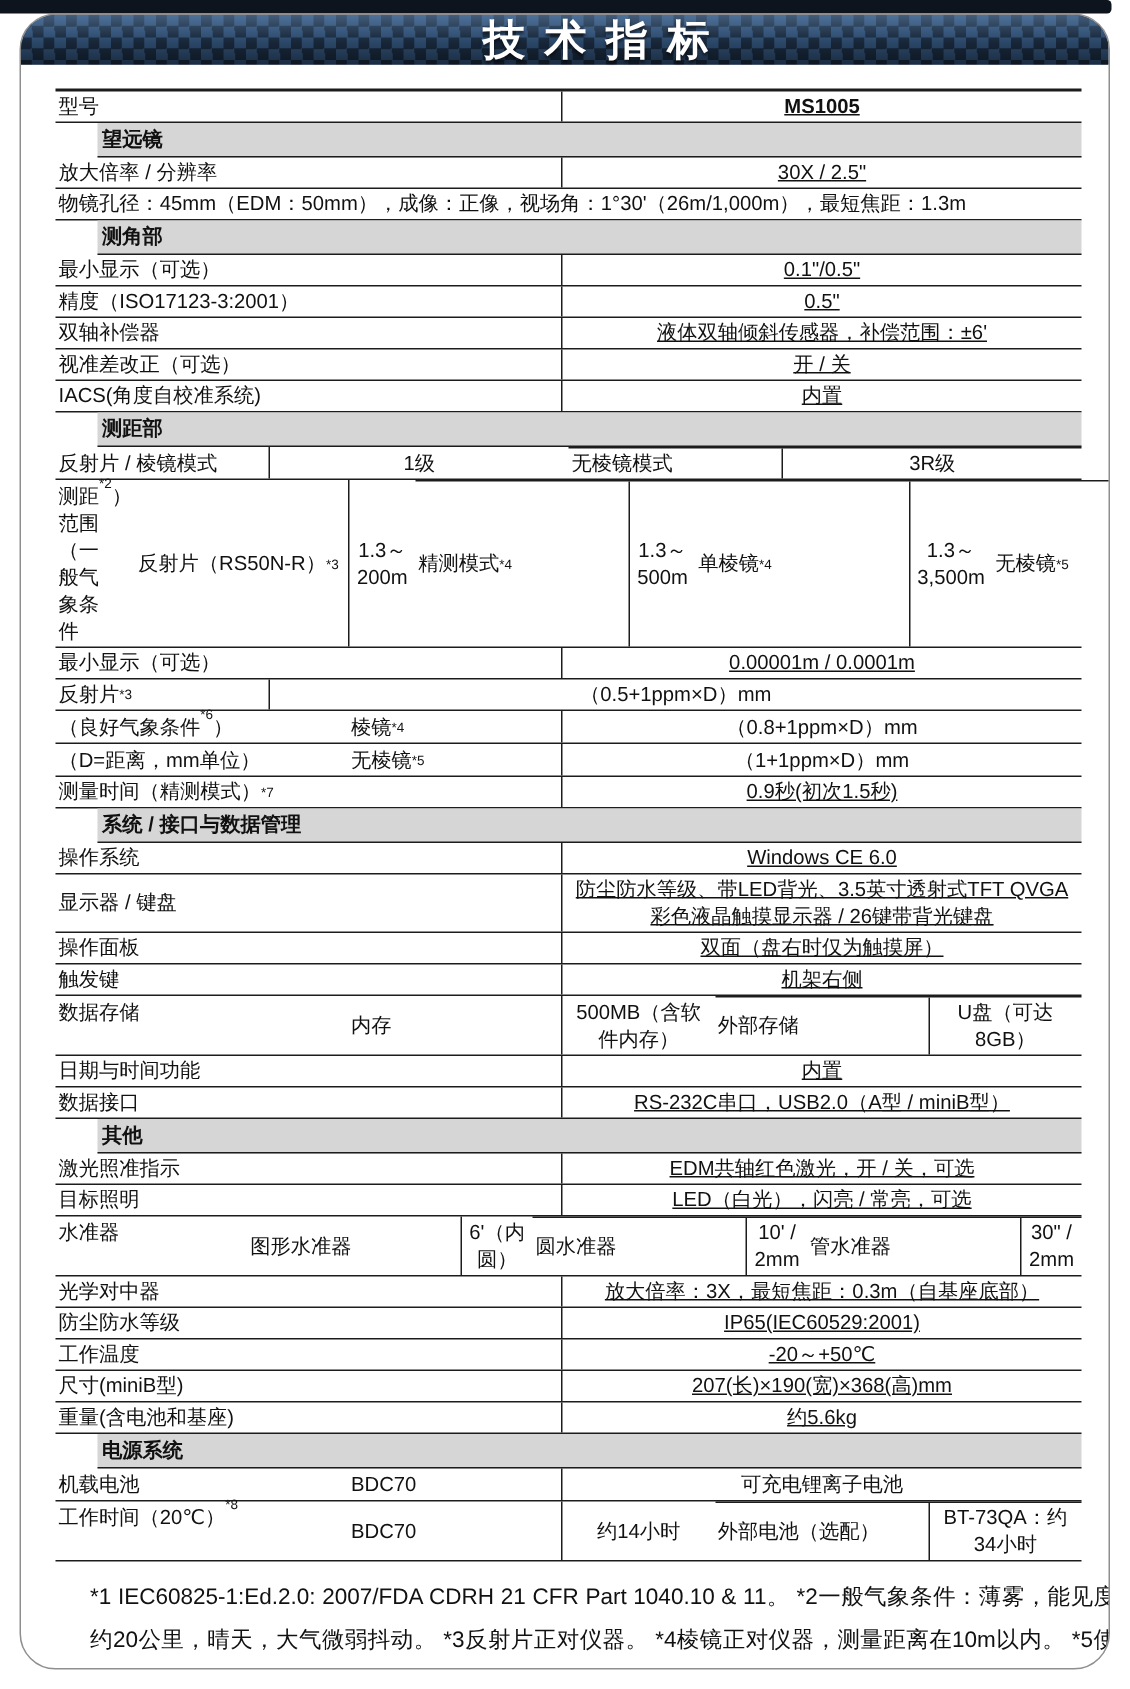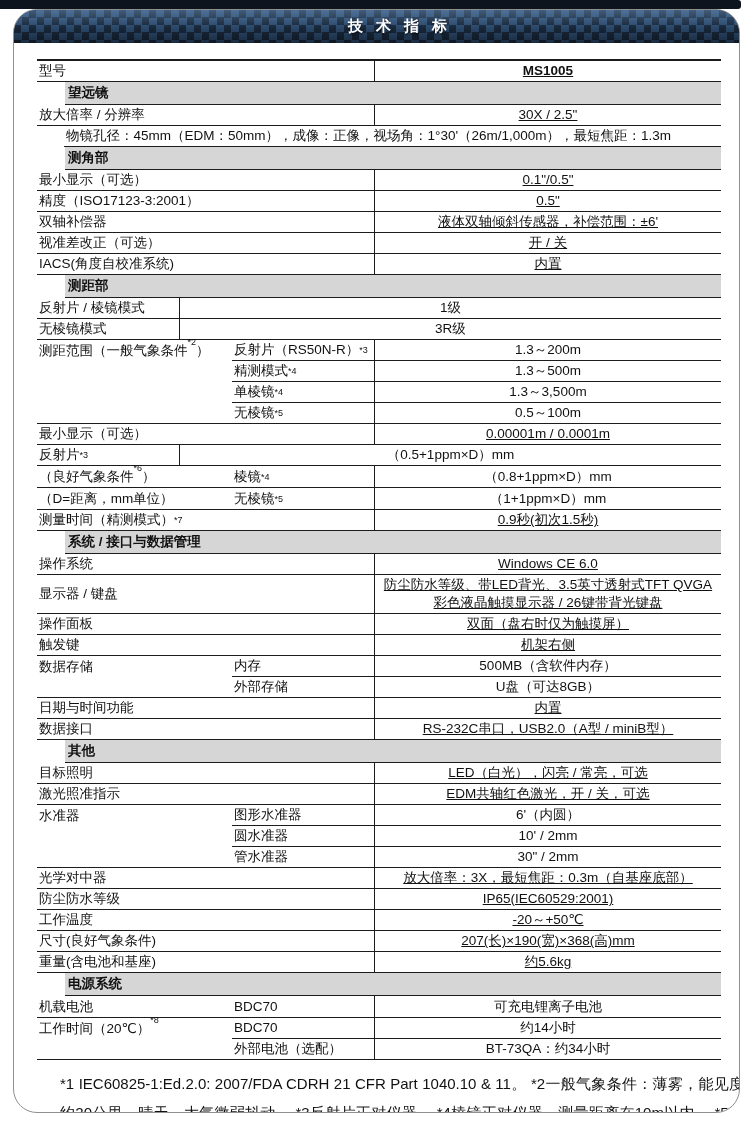--- a/index.html
+++ b/index.html
@@ -24,40 +24,40 @@
   .banner{
     height:33px; width:100%;
     background-color:#1b2c40;
     background-image:
       linear-gradient(180deg, rgba(130,170,215,.40) 0%, rgba(130,170,215,.10) 38%, rgba(0,0,0,.05) 55%, rgba(0,0,0,.42) 100%),
       conic-gradient(var(--band-light) 25%, var(--band-dark) 0 50%, var(--band-light) 0 75%, var(--band-dark) 0);
     background-size:100% 100%, 15px 15px;
     display:flex; align-items:center; justify-content:center;
   }
   .banner-title{
-    color:#ffffff; font-weight:bold; font-size:15px; letter-spacing:13px;
+    color:#ffffff; font-weight:bold; font-size:28px; letter-spacing:13px;
     text-indent:13px; text-shadow:0 2px 2px rgba(0,0,0,.55); white-space:nowrap;margin-left:42px;
   }
   .content{ padding:16px 0 0 23px; }
   .spec-table{ width:684px; border-top:2px solid var(--line); font-size:13.5px; line-height:18px; }
   .row{ display:flex; border-bottom:1.5px solid var(--line); align-items:stretch; }
   .cell-label{ width:337px; padding:1px 2px; min-height:18.5px; display:flex; align-items:center; }
   .cell-value{
     flex:1; border-left:1.5px solid var(--line); text-align:center;
     padding:1px 5px; display:flex; align-items:center; justify-content:center;text-decoration:underline;
   }
   .cell-value.bold{ font-weight:bold; }
   .section-row{
     background:var(--section-bg); font-weight:bold; padding:2px 3px;
     border-bottom:1.5px solid var(--line); min-height:20px; display:flex; align-items:center;margin-left:28px;
   }
-  .full-row{ padding:1px 2px; border-bottom:1.5px solid var(--line); min-height:18.5px; display:flex; align-items:center;margin-left:27px; }
+  .full-row{ padding:1px 2px; border-bottom:1.5px solid var(--line); min-height:18.5px; display:flex; align-items:center; }
   .group-row{ display:flex; border-bottom:1.5px solid var(--line); }
   .g-label{ width:195px; padding:1px 2px; display:flex; align-items:flex-start; padding-top:2px; }
-  .g-subs{ flex:1; display:flex; flex-direction:column; }
+  .g-subs{ flex:1; display:flex; }
   .g-subrow{ display:flex; flex:1; }
   .g-subrow + .g-subrow{ border-top:1.5px solid var(--line); }
   .g-mid{ width:142px; padding:1px 2px; min-height:18.5px; display:flex; align-items:center; }
   .g-val{
     flex:1; border-left:1.5px solid var(--line); text-align:center;
     padding:1px 5px; display:flex; align-items:center; justify-content:center;
   }
   sup{ font-size:9px; line-height:0; vertical-align:super; }
   .footnote{
     width:684px; margin:9px 0 0 23px; font-size:15px; line-height:29px;
@@ -239,27 +239,27 @@
         <div class="row">
           <div class="cell-label">日期与时间功能</div>
           <div class="cell-value">内置</div>
         </div>
         <div class="row">
           <div class="cell-label">数据接口</div>
           <div class="cell-value">RS-232C串口，USB2.0（A型 / miniB型）</div>
         </div>
         <div class="section-row">其他</div>
         <div class="row">
+          <div class="cell-label">激光照准指示</div>
+          <div class="cell-value">EDM共轴红色激光，开 / 关，可选</div>
+        </div>
+        <div class="row">
           <div class="cell-label">目标照明</div>
           <div class="cell-value">LED（白光），闪亮 / 常亮，可选</div>
         </div>
-        <div class="row">
-          <div class="cell-label">激光照准指示</div>
-          <div class="cell-value">EDM共轴红色激光，开 / 关，可选</div>
-        </div>
         <div class="group-row">
           <div class="g-label">水准器</div>
           <div class="g-subs">
             <div class="g-subrow">
               <div class="g-mid">图形水准器</div>
               <div class="g-val">6'（内圆）</div>
             </div>
             <div class="g-subrow">
               <div class="g-mid">圆水准器</div>
               <div class="g-val">10' / 2mm</div>
@@ -276,21 +276,21 @@
         </div>
         <div class="row">
           <div class="cell-label">防尘防水等级</div>
           <div class="cell-value">IP65(IEC60529:2001)</div>
         </div>
         <div class="row">
           <div class="cell-label">工作温度</div>
           <div class="cell-value">-20～+50℃</div>
         </div>
         <div class="row">
-          <div class="cell-label">尺寸(良好气象条件)</div>
+          <div class="cell-label">尺寸(miniB型)</div>
           <div class="cell-value">207(长)×190(宽)×368(高)mm</div>
         </div>
         <div class="row">
           <div class="cell-label">重量(含电池和基座)</div>
           <div class="cell-value">约5.6kg</div>
         </div>
         <div class="section-row">电源系统</div>
         <div class="group-row">
           <div class="g-label">机载电池</div>
           <div class="g-subs">

